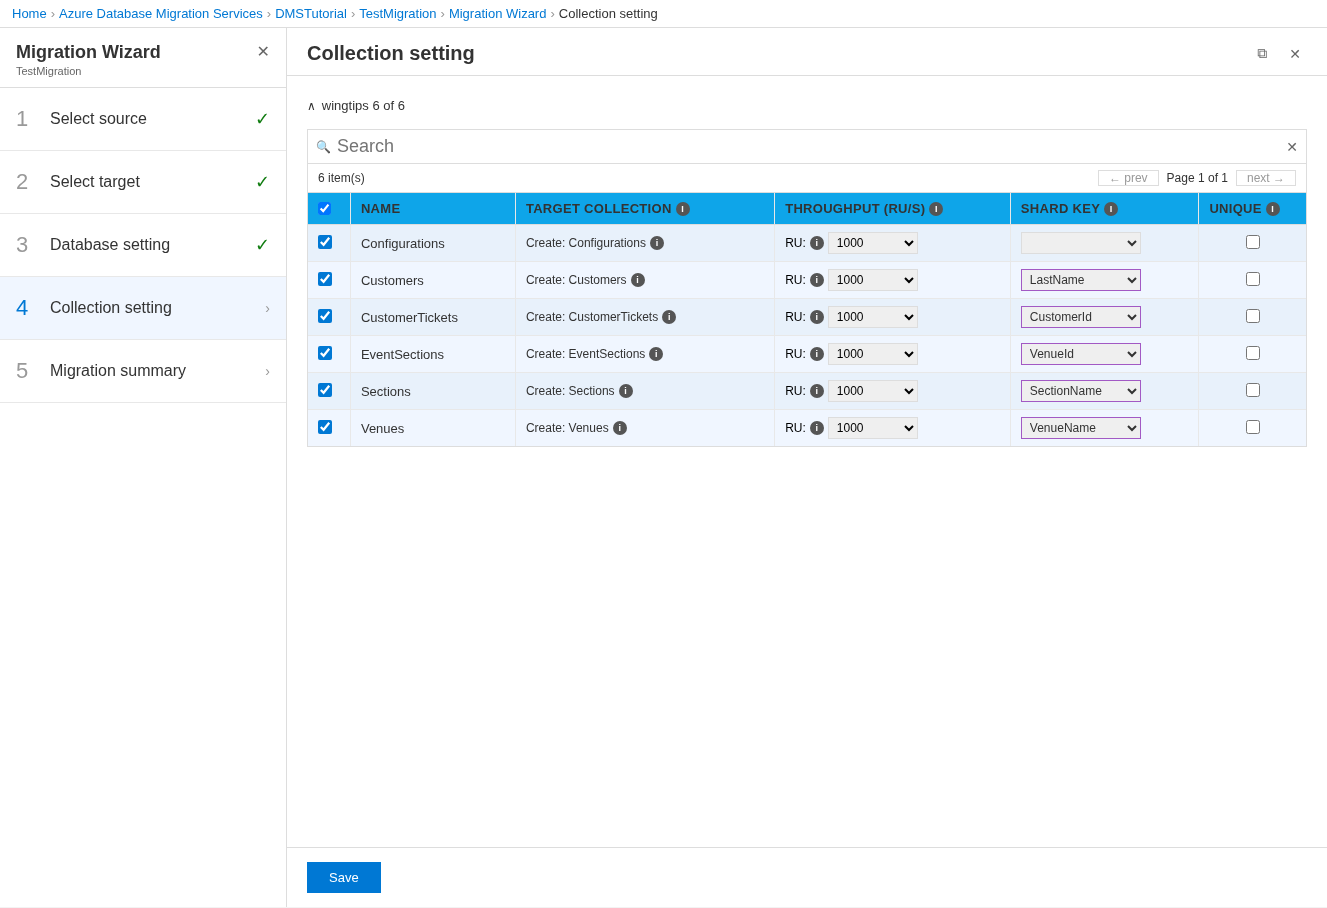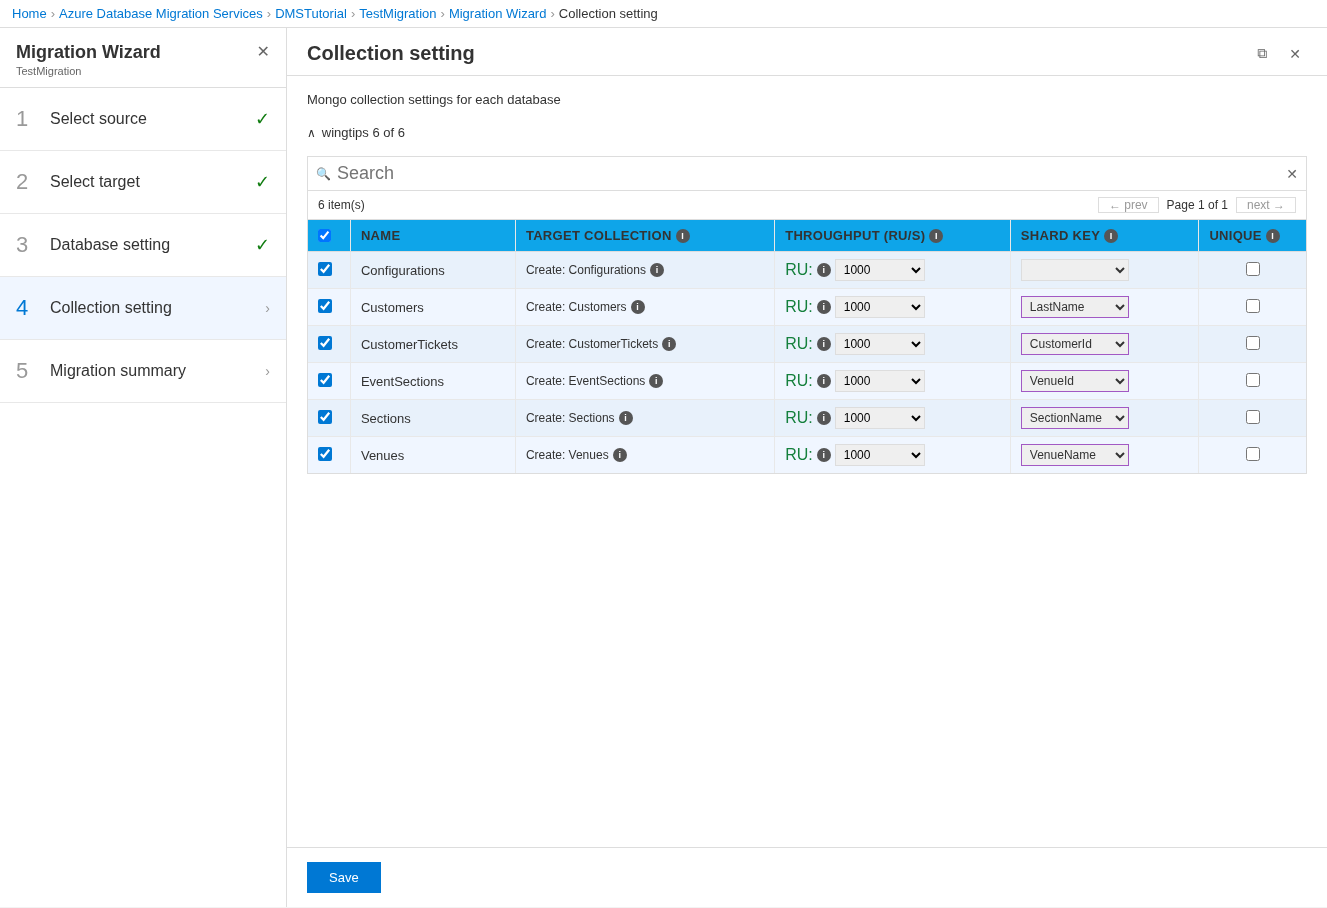--- a/index.html
+++ b/index.html
@@ -70,23 +70,23 @@
     .col-shardkey { width: 160px; }
     .col-unique { width: 80px; text-align: center; }
 
     .th-check { display: flex; align-items: center; }
     .th-info { display: flex; align-items: center; gap: 4px; }
     .info-icon { display: inline-flex; align-items: center; justify-content: center; width: 14px; height: 14px; border-radius: 50%; background: #555; color: #fff; font-size: 9px; cursor: pointer; font-weight: bold; }
 
     .row-check { width: 14px; height: 14px; accent-color: #0078d4; }
     .target-text { font-size: 12px; color: #333; display: flex; align-items: center; gap: 4px; }
     .ru-row { display: flex; align-items: center; gap: 4px; }
-    .ru-label { font-size: 16px; color: #15803d; }
+    .ru-label { font-size: 12px; color: #000000; }
     .ru-select { border: 1px solid #ddd; padding: 2px 4px; font-size: 12px; width: 90px; outline: none; }
-    .shard-select { border: 1px solid #a259c4; padding: 2px 4px; font-size: 12px; width: 108px; outline: none; color: #333; }
+    .shard-select { border: 1px solid #a259c4; padding: 2px 4px; font-size: 12px; width: 120px; outline: none; color: #333; }
     .shard-select.empty { border: 1px solid #ddd; }
     .unique-check { width: 14px; height: 14px; accent-color: #0078d4; }
 
     .main-footer { padding: 14px 20px; border-top: 1px solid #ddd; background: #fff; }
     .save-btn { background: #0078d4; color: #fff; border: none; padding: 8px 22px; font-size: 13px; cursor: pointer; font-weight: 500; }
   </style>
 </head>
 <body>
 
 <div>
@@ -146,21 +146,20 @@
   <div class="main">
     <div class="main-header">
       <div class="main-title">Collection setting</div>
       <div class="main-window-controls">
         <button class="win-btn">⧉</button>
         <button class="win-btn">✕</button>
       </div>
     </div>
 
     <div class="main-body">
-      <div class="section-desc">Mongo collection settings for each database</div>
 
       <div class="collapsible-header">
         <span class="collapse-icon">∧</span>
         <span class="collection-label">wingtips 6 of 6</span>
       </div>
 
       <div class="table-area">
         <div class="search-bar">
           <span class="search-icon">🔍</span>
           <input class="search-input" type="text" placeholder="Search" style="">

